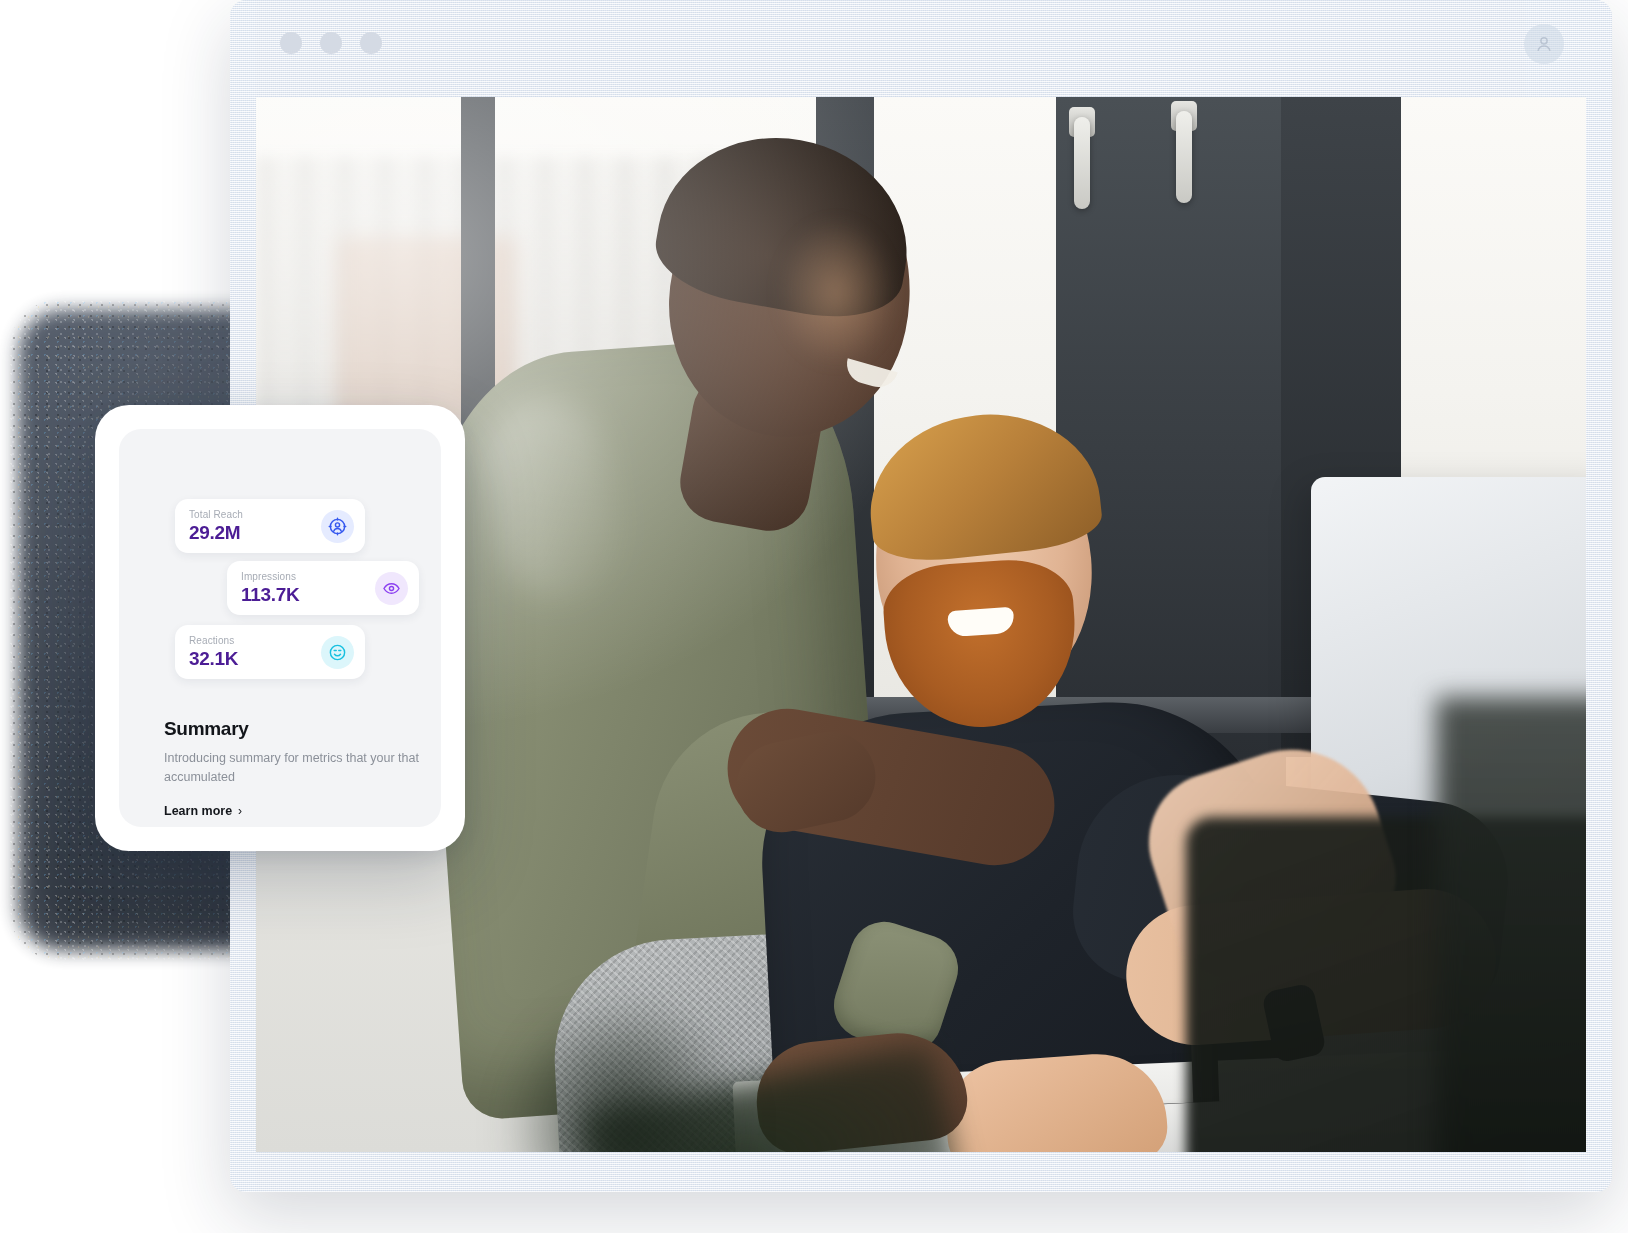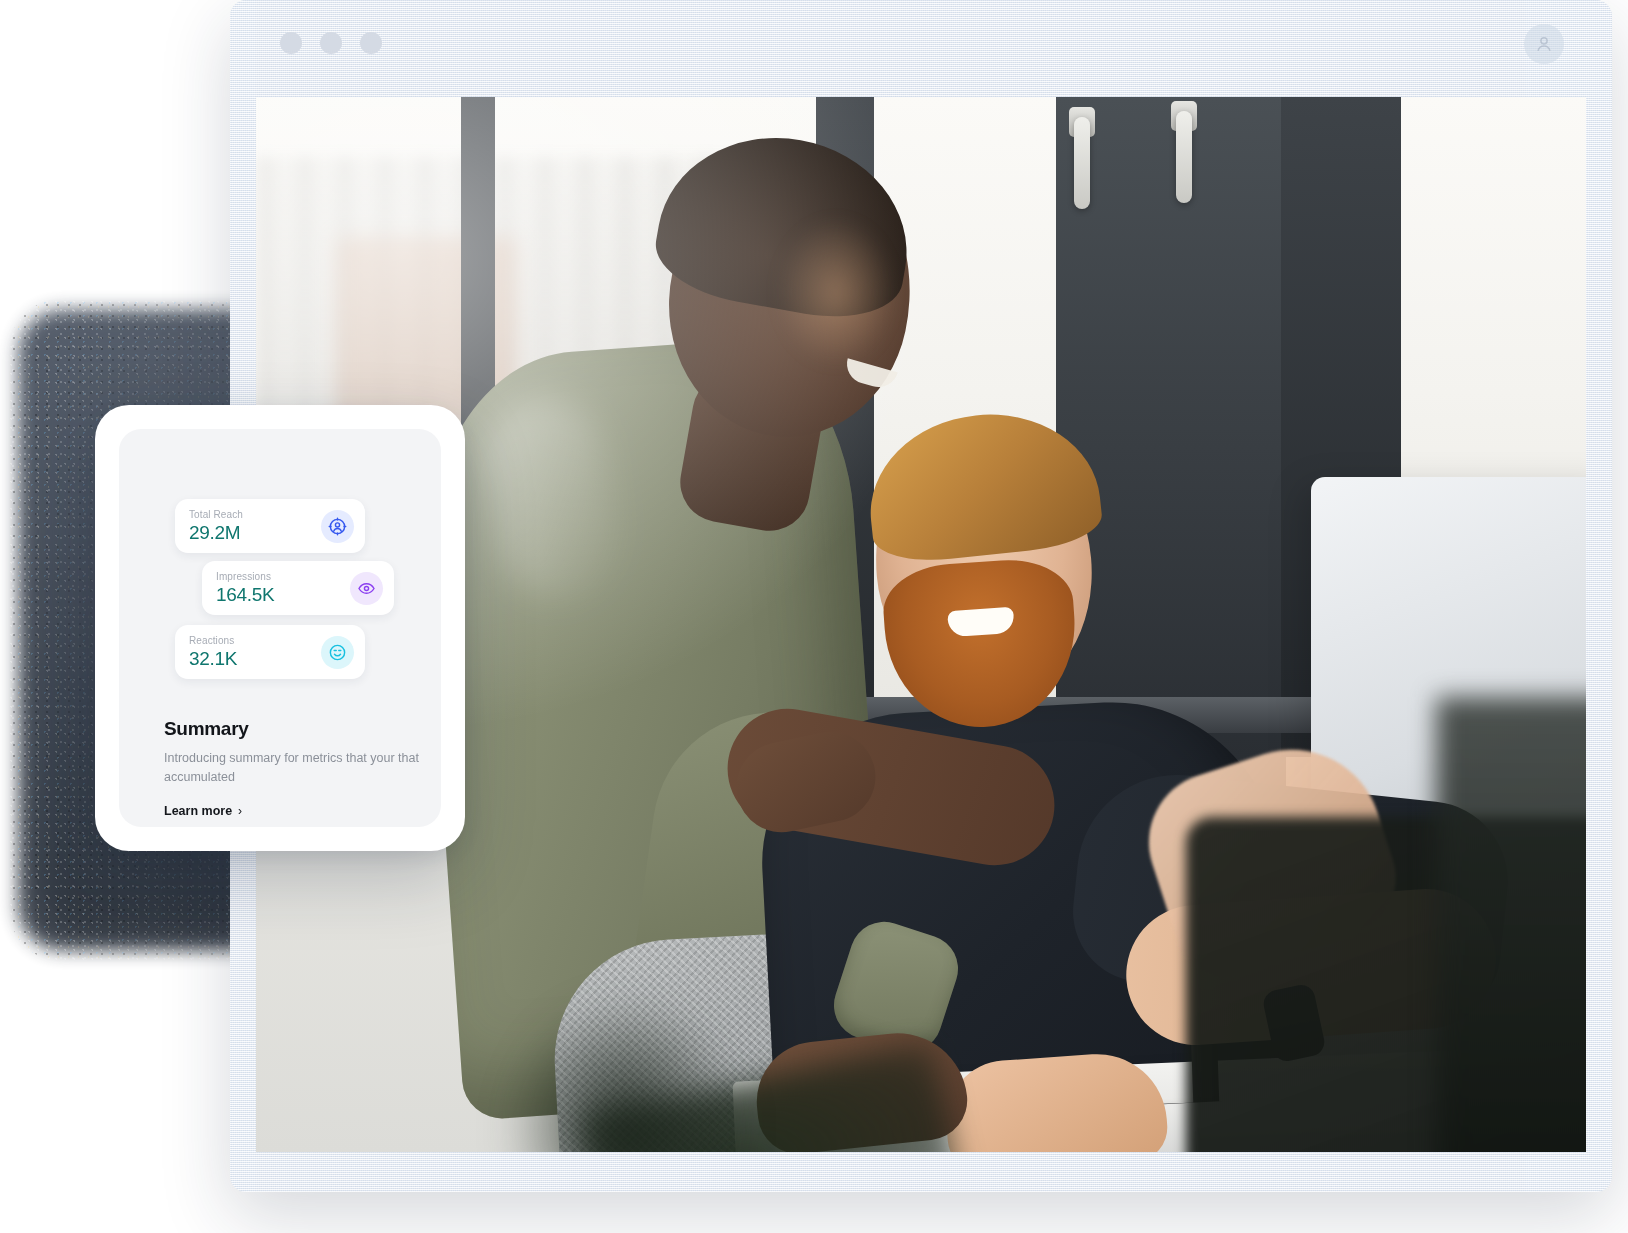--- a/index.html
+++ b/index.html
@@ -378,30 +378,30 @@
     box-shadow: 0 3px 10px rgba(30,40,70,.07);
     display: flex; align-items: center;
     padding: 0 11px 0 14px;
   }
   .metric-texts { flex: 1 1 auto; }
   .metric-label {
     font-size: 10px; color: #a7acb5; letter-spacing: .1px;
     line-height: 13px; margin-bottom: 1px;
   }
   .metric-value {
-    font-size: 19px; font-weight: normal; color: #0f766e;
+    font-size: 19px; font-weight: bold; color: #4c1d95;
     line-height: 22px; letter-spacing: -.3px;
   }
   .metric-icon {
     width: 33px; height: 33px; border-radius: 50%;
     display: flex; align-items: center; justify-content: center;
     flex: 0 0 auto;
   }
   .m-reach  { left: 56px;  top: 70px;  width: 190px; }
-  .m-impr   { left: 83px;  top: 132px; width: 192px; }
+  .m-impr   { left: 108px;  top: 132px; width: 192px; }
   .m-react  { left: 56px;  top: 196px; width: 190px; justify-content: flex-end; }
 
   .ic-reach { background: #e5ebff; }
   .ic-impr  { background: #f0e7fd; }
   .ic-react { background: #dcf6fb; }
 
   .summary-block { position: absolute; left: 45px; top: 288px; width: 260px; }
   .summary-title {
     font-size: 19px; font-weight: bold; color: #12151a;
     letter-spacing: -.3px; line-height: 24px; margin-bottom: 8px;
@@ -517,21 +517,21 @@
             <circle cx="12" cy="10" r="2.6"></circle>
             <path d="M7.2 18c.9-2.3 2.7-3.4 4.8-3.4s3.9 1.1 4.8 3.4"></path>
             <path d="M12 1.6v2.2M12 20.2v2.2M1.6 12h2.2M20.2 12h2.2"></path>
           </svg>
         </div>
       </div>
 
       <div class="metric m-impr">
         <div class="metric-texts">
           <div class="metric-label">Impressions</div>
-          <div class="metric-value">164.5K</div>
+          <div class="metric-value">113.7K</div>
         </div>
         <div class="metric-icon ic-impr">
           <svg width="19" height="19" viewBox="0 0 24 24" fill="none" stroke="#8b3ff0" stroke-width="1.8" stroke-linecap="round">
             <path d="M2.5 12s3.6-6 9.5-6 9.5 6 9.5 6-3.6 6-9.5 6S2.5 12 2.5 12z"></path>
             <circle cx="12" cy="12" r="2.6"></circle>
           </svg>
         </div>
       </div>
 
       <div class="metric m-react">

